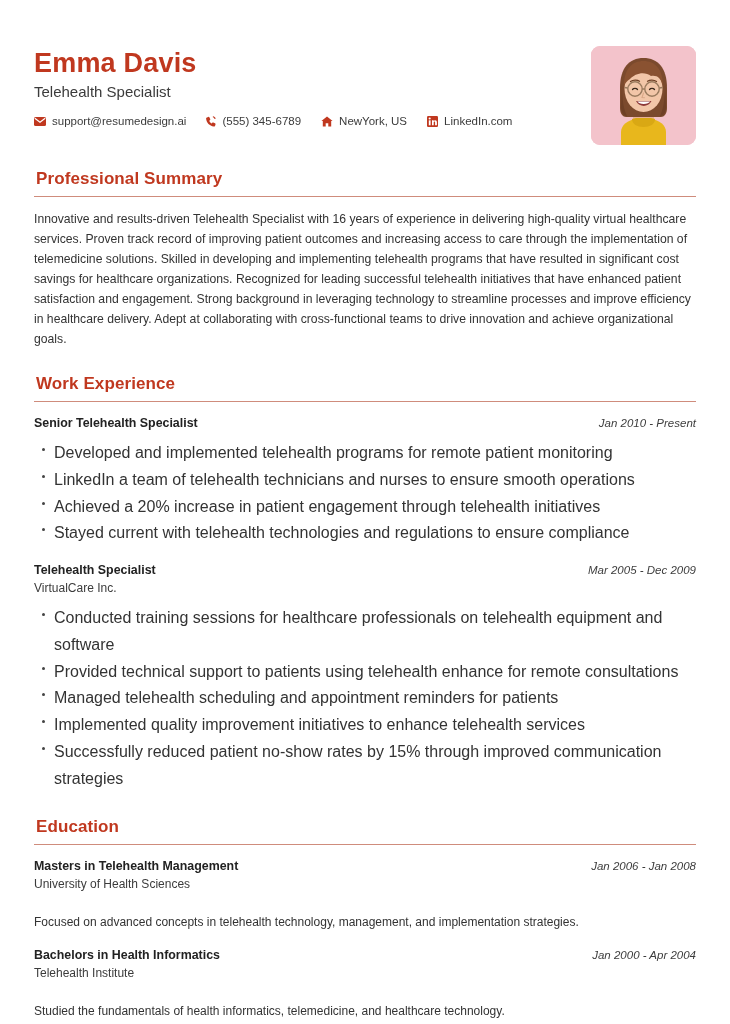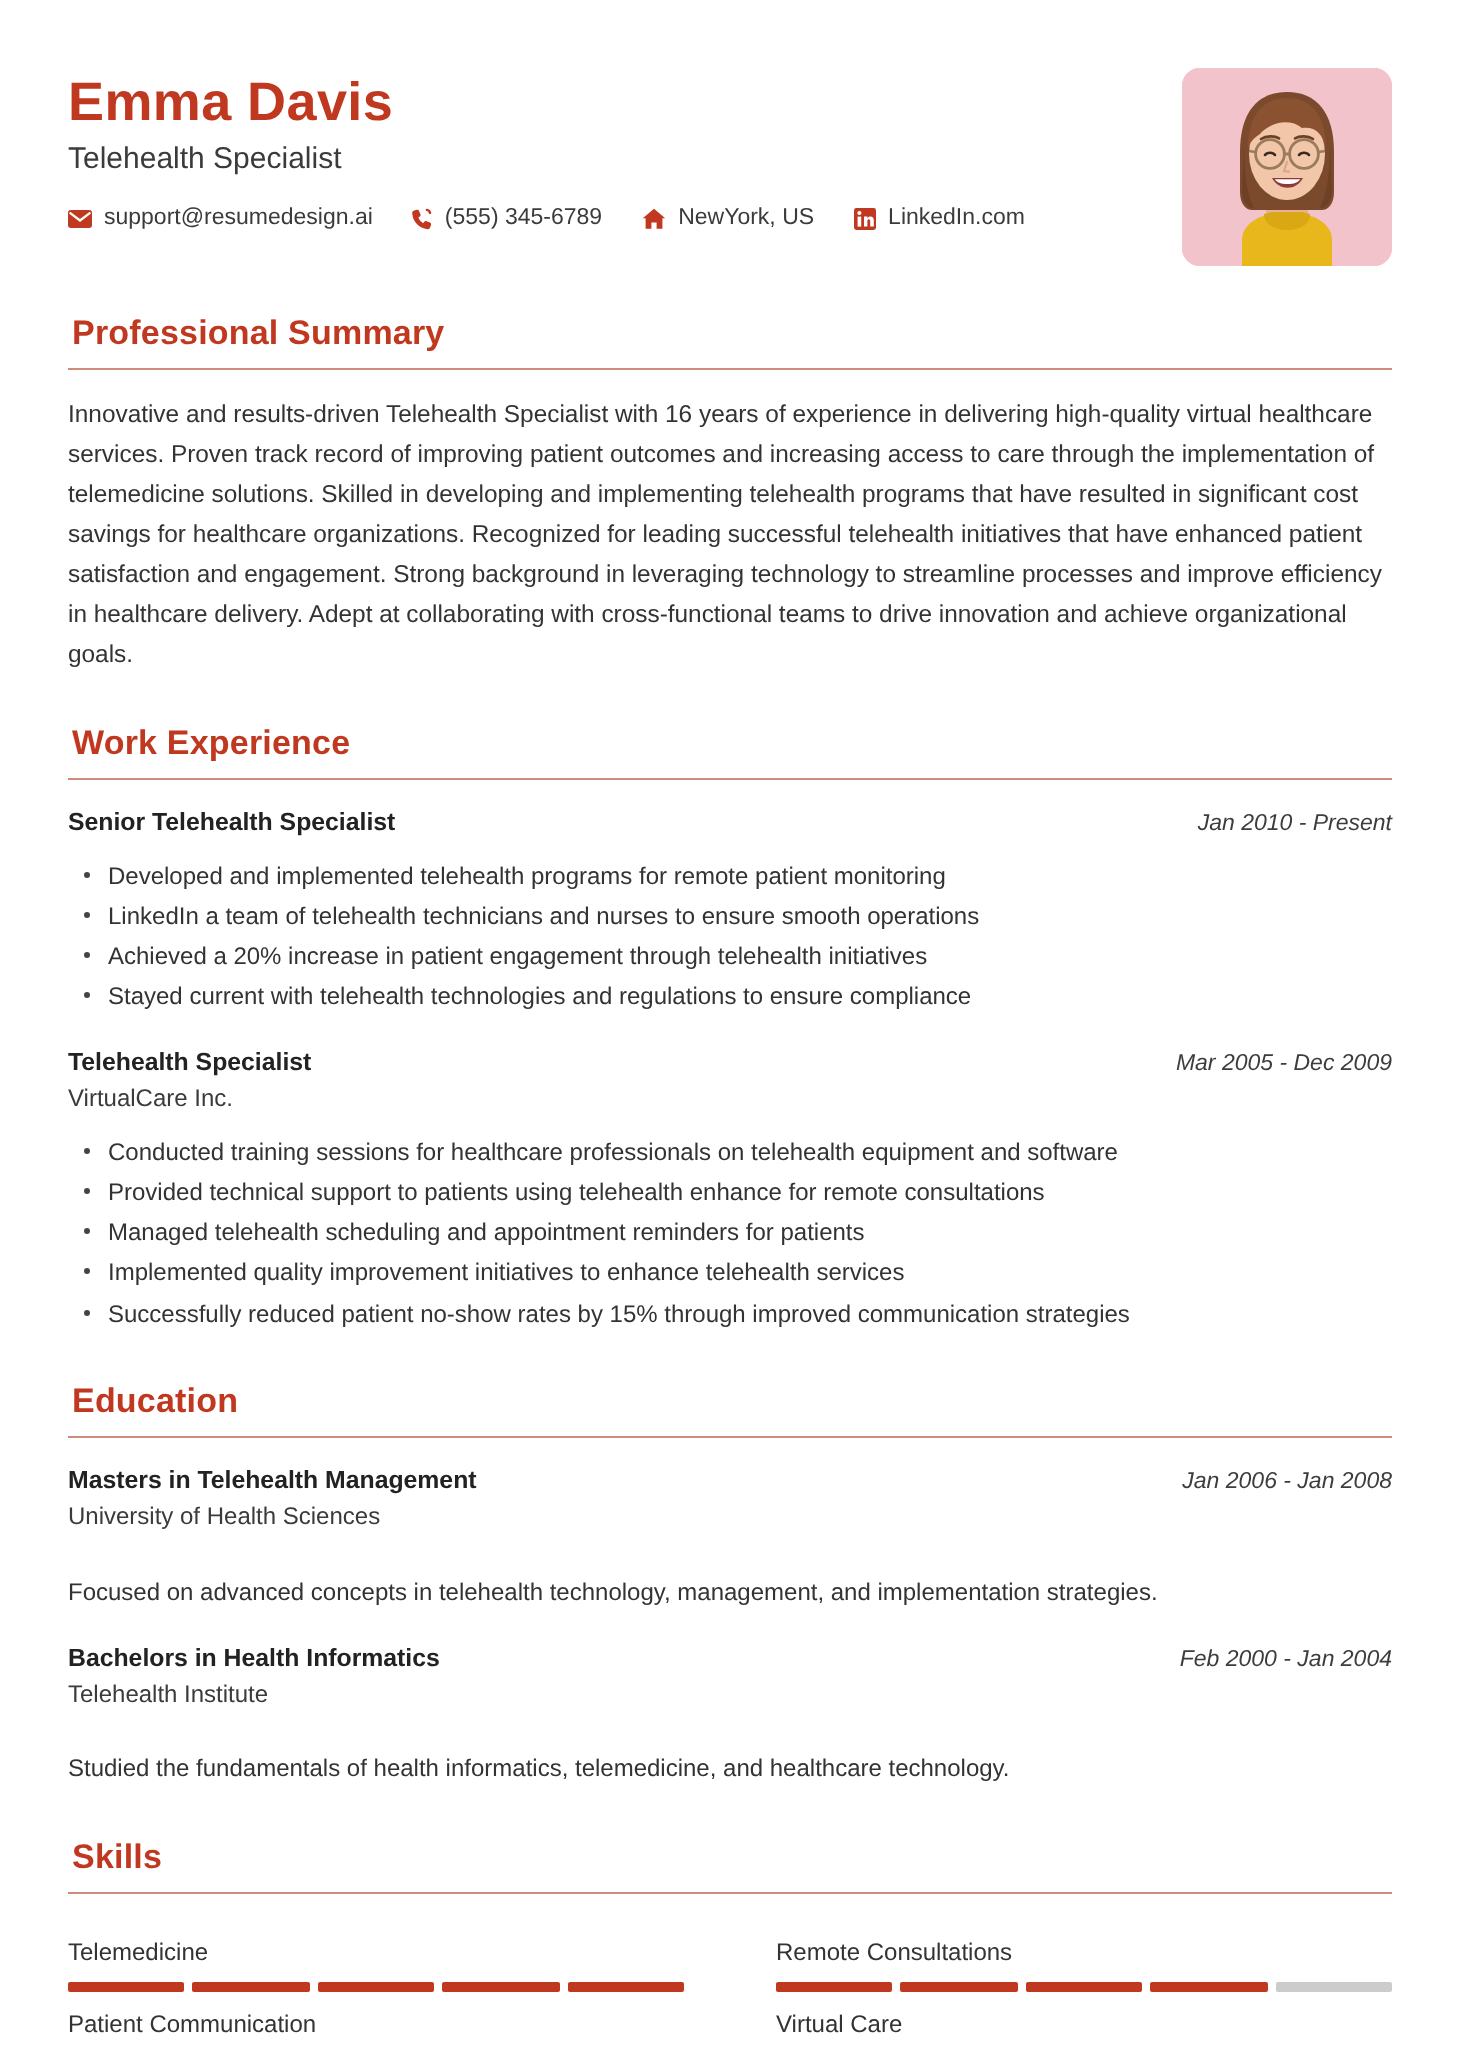--- a/index.html
+++ b/index.html
@@ -12,21 +12,21 @@
     font-family: "Liberation Sans", sans-serif;
     color: #333333;
   }
   .page {
     width: 730px;
     height: 1024px;
     background: #ffffff;
     position: relative;
     overflow: hidden;
     box-sizing: border-box;
-    padding: 4px 34px;
+    padding: 16px 34px;
   }
 
   
   .header {
     display: flex;
     align-items: flex-start;
     justify-content: space-between;
     padding-top: 28px;
   }
   .header-left { flex: 1 1 auto; padding-top: 4px; }
@@ -131,21 +131,21 @@
     color: #3b3b3b;
     margin-top: 1px;
     line-height: 1.4;
   }
   .entry-bullets {
     margin: 8px 0 0 0;
     padding-left: 20px;
     list-style: none;
   }
   .entry-bullets li {
-    font-size: 12px;
+    font-size: 16px;
     line-height: 1.68;
     color: #333333;
     position: relative;
   }
   .entry-bullets li::before {
     content: "";
     position: absolute;
     left: -12px;
     top: 8px;
     width: 3px;
@@ -330,21 +330,21 @@
         <div class="entry-role">Masters in Telehealth Management</div>
         <div class="entry-dates">Jan 2006 - Jan 2008</div>
       </div>
       <div class="entry-org">University of Health Sciences</div>
       <div class="entry-desc">Focused on advanced concepts in telehealth technology, management, and implementation strategies.</div>
     </div>
 
     <div class="entry">
       <div class="entry-head">
         <div class="entry-role">Bachelors in Health Informatics</div>
-        <div class="entry-dates">Feb 2000 - Jan 2004</div>
+        <div class="entry-dates">Jan 2000 - Apr 2004</div>
       </div>
       <div class="entry-org">Telehealth Institute</div>
       <div class="entry-desc">Studied the fundamentals of health informatics, telemedicine, and healthcare technology.</div>
     </div>
   </div>
 
   <div class="section">
     <h2 class="section-title">Skills</h2>
     <div class="section-rule"></div>
     <div class="skills-grid">

